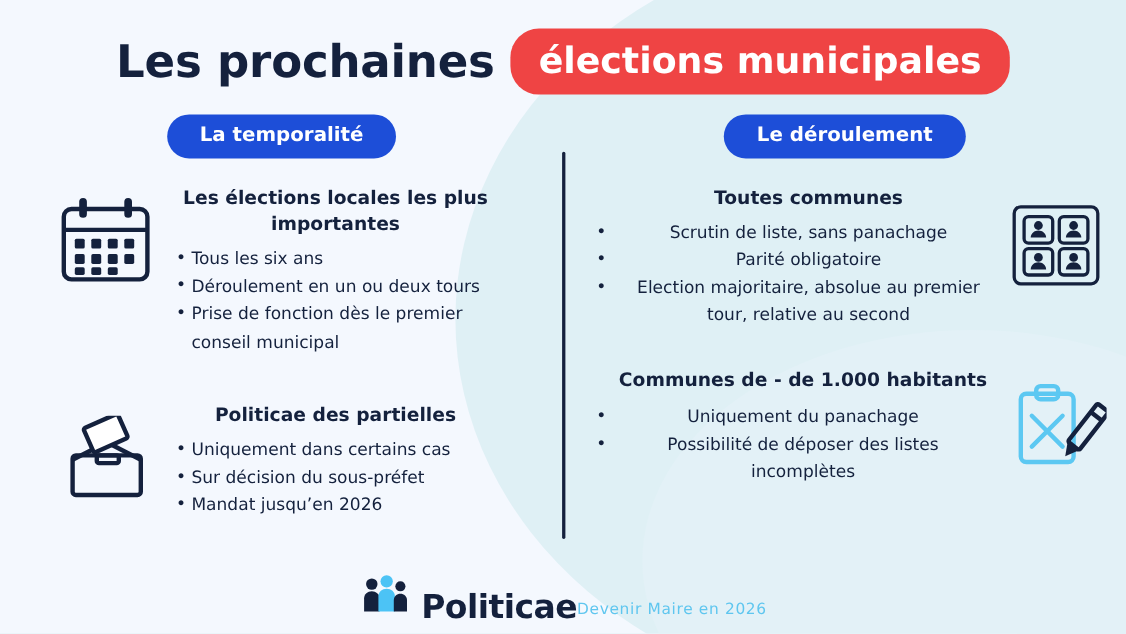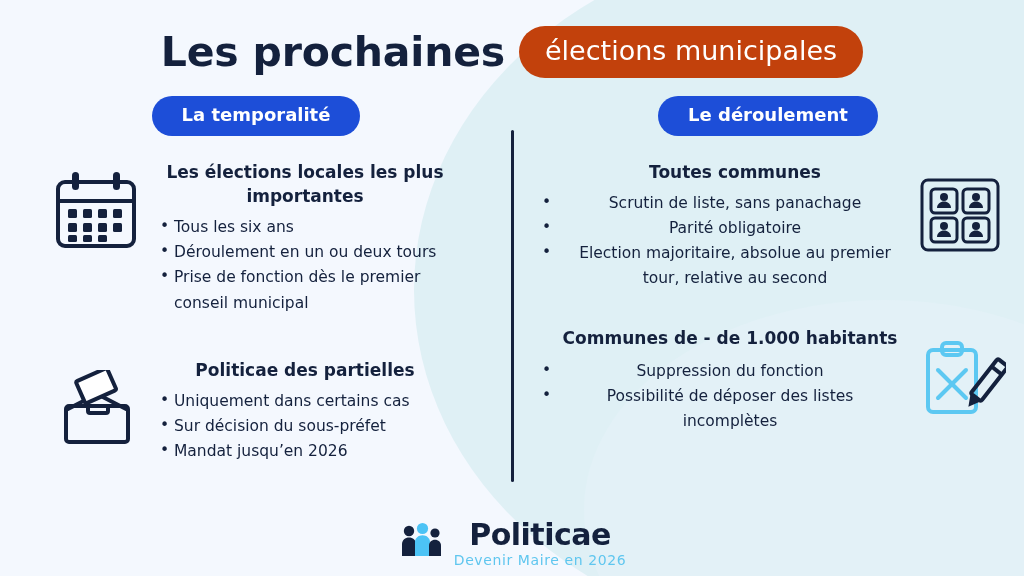--- a/index.html
+++ b/index.html
@@ -33,22 +33,22 @@
   #title-row{
     display:flex;align-items:center;justify-content:center;
     gap:14px;
     padding-top:26px;
   }
   .title-plain{
     font-size:41px;font-weight:bold;color:#14213d;
     letter-spacing:-.2px;
   }
   .title-pill{
-    background:#c2410c;color:#ffffff;
-    font-size:27px;font-weight:normal;
+    background:#ef4444;color:#ffffff;
+    font-size:33px;font-weight:bold;
     padding:9px 26px 12px 26px;
     border-radius:26px;
     white-space:nowrap;
   }
 
   
   #columns{
     display:flex;
     margin-top:18px;
     height:390px;
@@ -94,21 +94,21 @@
   }
 
   
   .icon{position:absolute;}
 
   
   #footer{
     position:absolute;left:0;right:0;bottom:8px;
     display:flex;align-items:flex-end;justify-content:center;gap:10px;
   }
-  #logo-text-wrap{display:flex;flex-direction:column;align-items:center;}
+  #logo-text-wrap{display:flex;flex-direction:row;align-items:center;}
   #logo-word{
     font-size:30px;font-weight:bold;color:#14213d;letter-spacing:-.5px;
     line-height:1;
   }
   #logo-sub{
     font-size:14px;color:#5fc6ef;letter-spacing:.6px;margin-top:2px;
   }
 </style>
 </head>
 <body>
@@ -242,21 +242,21 @@
               <rect x="64" y="16" width="13" height="44" rx="2" fill="none" stroke="#14213d" stroke-width="4"></rect>
               <path d="M64 60 L70.5 72 L77 60 Z" fill="#14213d"></path>
               <line x1="64" y1="26" x2="77" y2="26" stroke="#14213d" stroke-width="4"></line>
             </g>
           </svg>
         </span>
 
         <div style="margin-left:48px;width:340px;">
           <div class="block-title">Communes de - de 1.000 habitants</div>
           <ul class="bullets center" style="margin-top:9px;">
-            <li><span class="dot">•</span><span>Suppression du fonction</span></li>
+            <li><span class="dot">•</span><span>Uniquement du panachage</span></li>
             <li><span class="dot">•</span><span>Possibilité de déposer des listes incomplètes</span></li>
           </ul>
         </div>
       </div>
     </div>
   </div>
 
   <div id="footer">
     <span>
       <svg width="46" height="42" viewBox="0 0 46 42">

